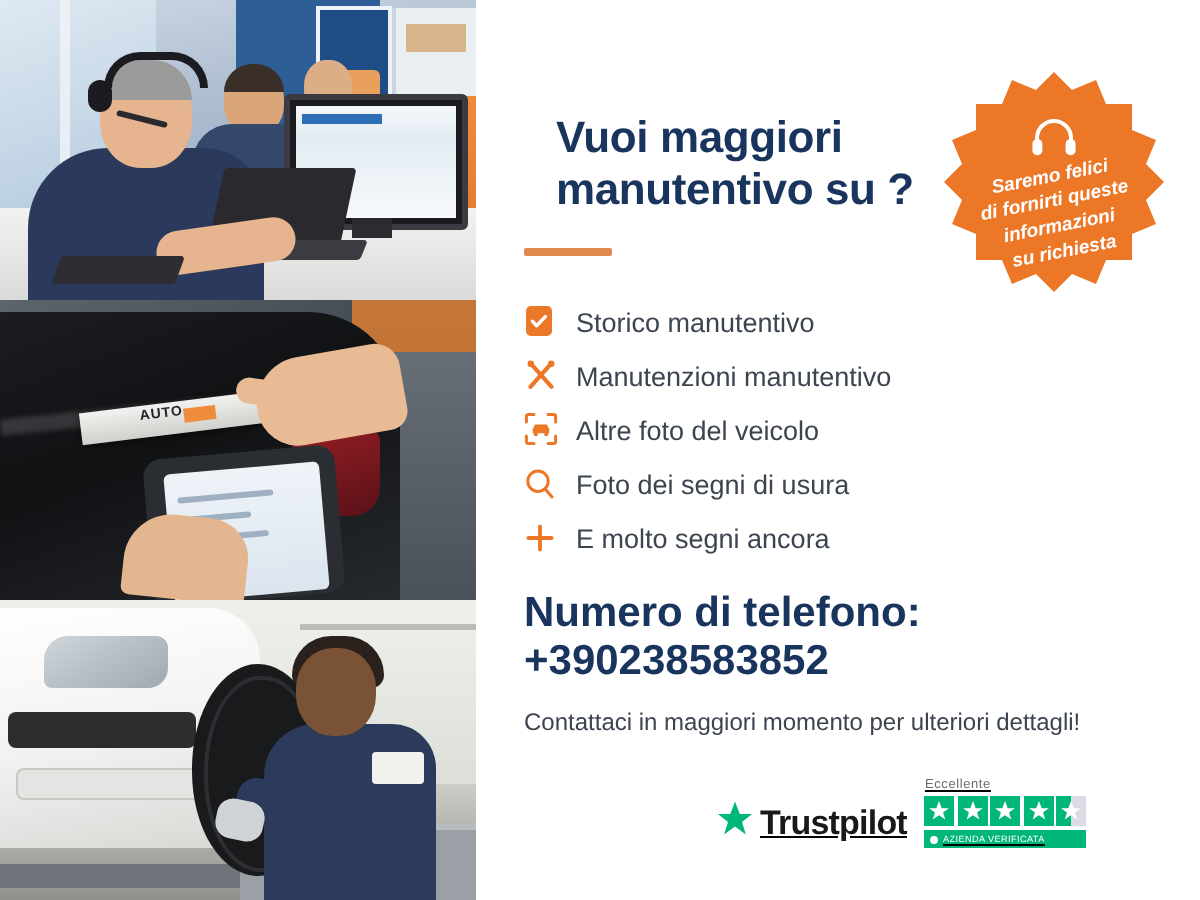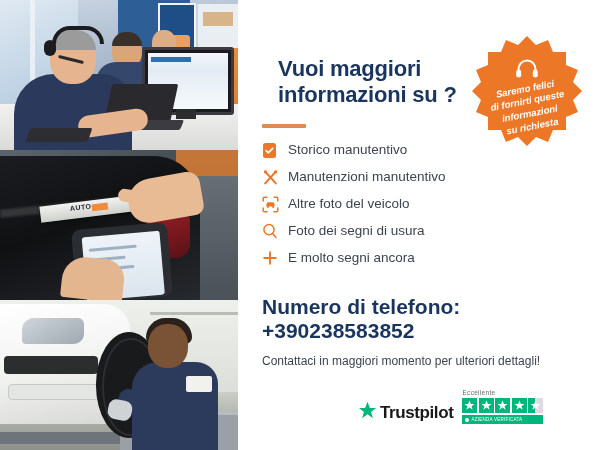--- a/index.html
+++ b/index.html
@@ -86,28 +86,28 @@
   .p3 .badge{position:absolute;left:186px;top:76px;width:26px;height:16px;background:#f1f2ee;border-radius:2px;}
   .p3 .manarm{position:absolute;left:118px;top:92px;width:42px;height:20px;background:#2c3a5b;border-radius:10px;transform:rotate(16deg);}
   .p3 .glove{position:absolute;left:108px;top:100px;width:24px;height:20px;background:#cfd3d6;border-radius:8px;transform:rotate(12deg);}
 
   
   .content{flex:1;position:relative;padding:40px 22px 0 24px;box-sizing:border-box;background:#fff;}
   .heading{color:#19355e;font-size:22px;line-height:1.18;font-weight:bold;margin:16px;letter-spacing:-.2px;}
   .rule{width:44px;height:4px;background:#e08b4e;margin:12px 0 14px 0;border-radius:1px;}
 
   .list{margin:0;padding:0;list-style:none;}
-  .li{display:flex;align-items:flex-start;height:27px;}
+  .li{display:flex;align-items:flex-end;height:27px;}
   .li .ic{width:26px;flex:none;display:flex;align-items:center;justify-content:flex-start;}
   .li .txt{color:#3c4450;font-size:13.5px;}
 
   .phone{margin-top:18px;color:#19355e;font-size:21px;font-weight:bold;}
   .sub{margin-top:9px;color:#3c4450;font-size:12px;line-height:1.5;}
 
-  .trust{position:absolute;left:120px;bottom:26px;display:flex;align-items:flex-end;gap:9px;}
+  .trust{position:absolute;left:120px;bottom:26px;display:flex;align-items:flex-end;gap:9px;text-decoration:underline;}
   .tp-logo{display:flex;align-items:center;gap:3px;}
   .tp-name{color:#191919;font-size:17px;font-weight:bold;letter-spacing:-.4px;}
   .tp-right{display:flex;flex-direction:column;align-items:center;}
   .tp-exc{font-size:6.5px;color:#6b6b6b;letter-spacing:.3px;margin-bottom:2px;align-self:flex-start;}
   .stars{display:flex;gap:1.5px;}
   .star{width:15px;height:15px;background:#00b67a;display:flex;align-items:center;justify-content:center;}
   .star.half{background:linear-gradient(90deg,#00b67a 50%,#dcdce6 50%);}
   .verif{margin-top:2px;width:100%;background:#00b67a;color:#fff;font-size:4.6px;
     padding:2px 3px;box-sizing:border-box;display:flex;align-items:center;gap:2px;letter-spacing:.2px;}
   .verif .vdot{width:4px;height:4px;border-radius:50%;background:#fff;flex:none;}
@@ -191,21 +191,21 @@
         <div class="manhead"></div>
       <div class="manarm"></div>
         <div class="glove"></div>
     </div>
   </div>
 
   <div class="content">
 
     <h1 class="heading">
       <span>Vuoi maggiori</span><br>
-      <span>informazioni su ?</span>
+      <span>manutentivo su ?</span>
     </h1>
 
     <div class="rule"></div>
 
     <ul class="list">
 
       <li class="li">
         <span class="ic">
           <svg width="15" height="17" viewBox="0 0 15 17">
             <rect x="1" y="1" width="13" height="15" rx="2.5" fill="#ec7726"></rect>

